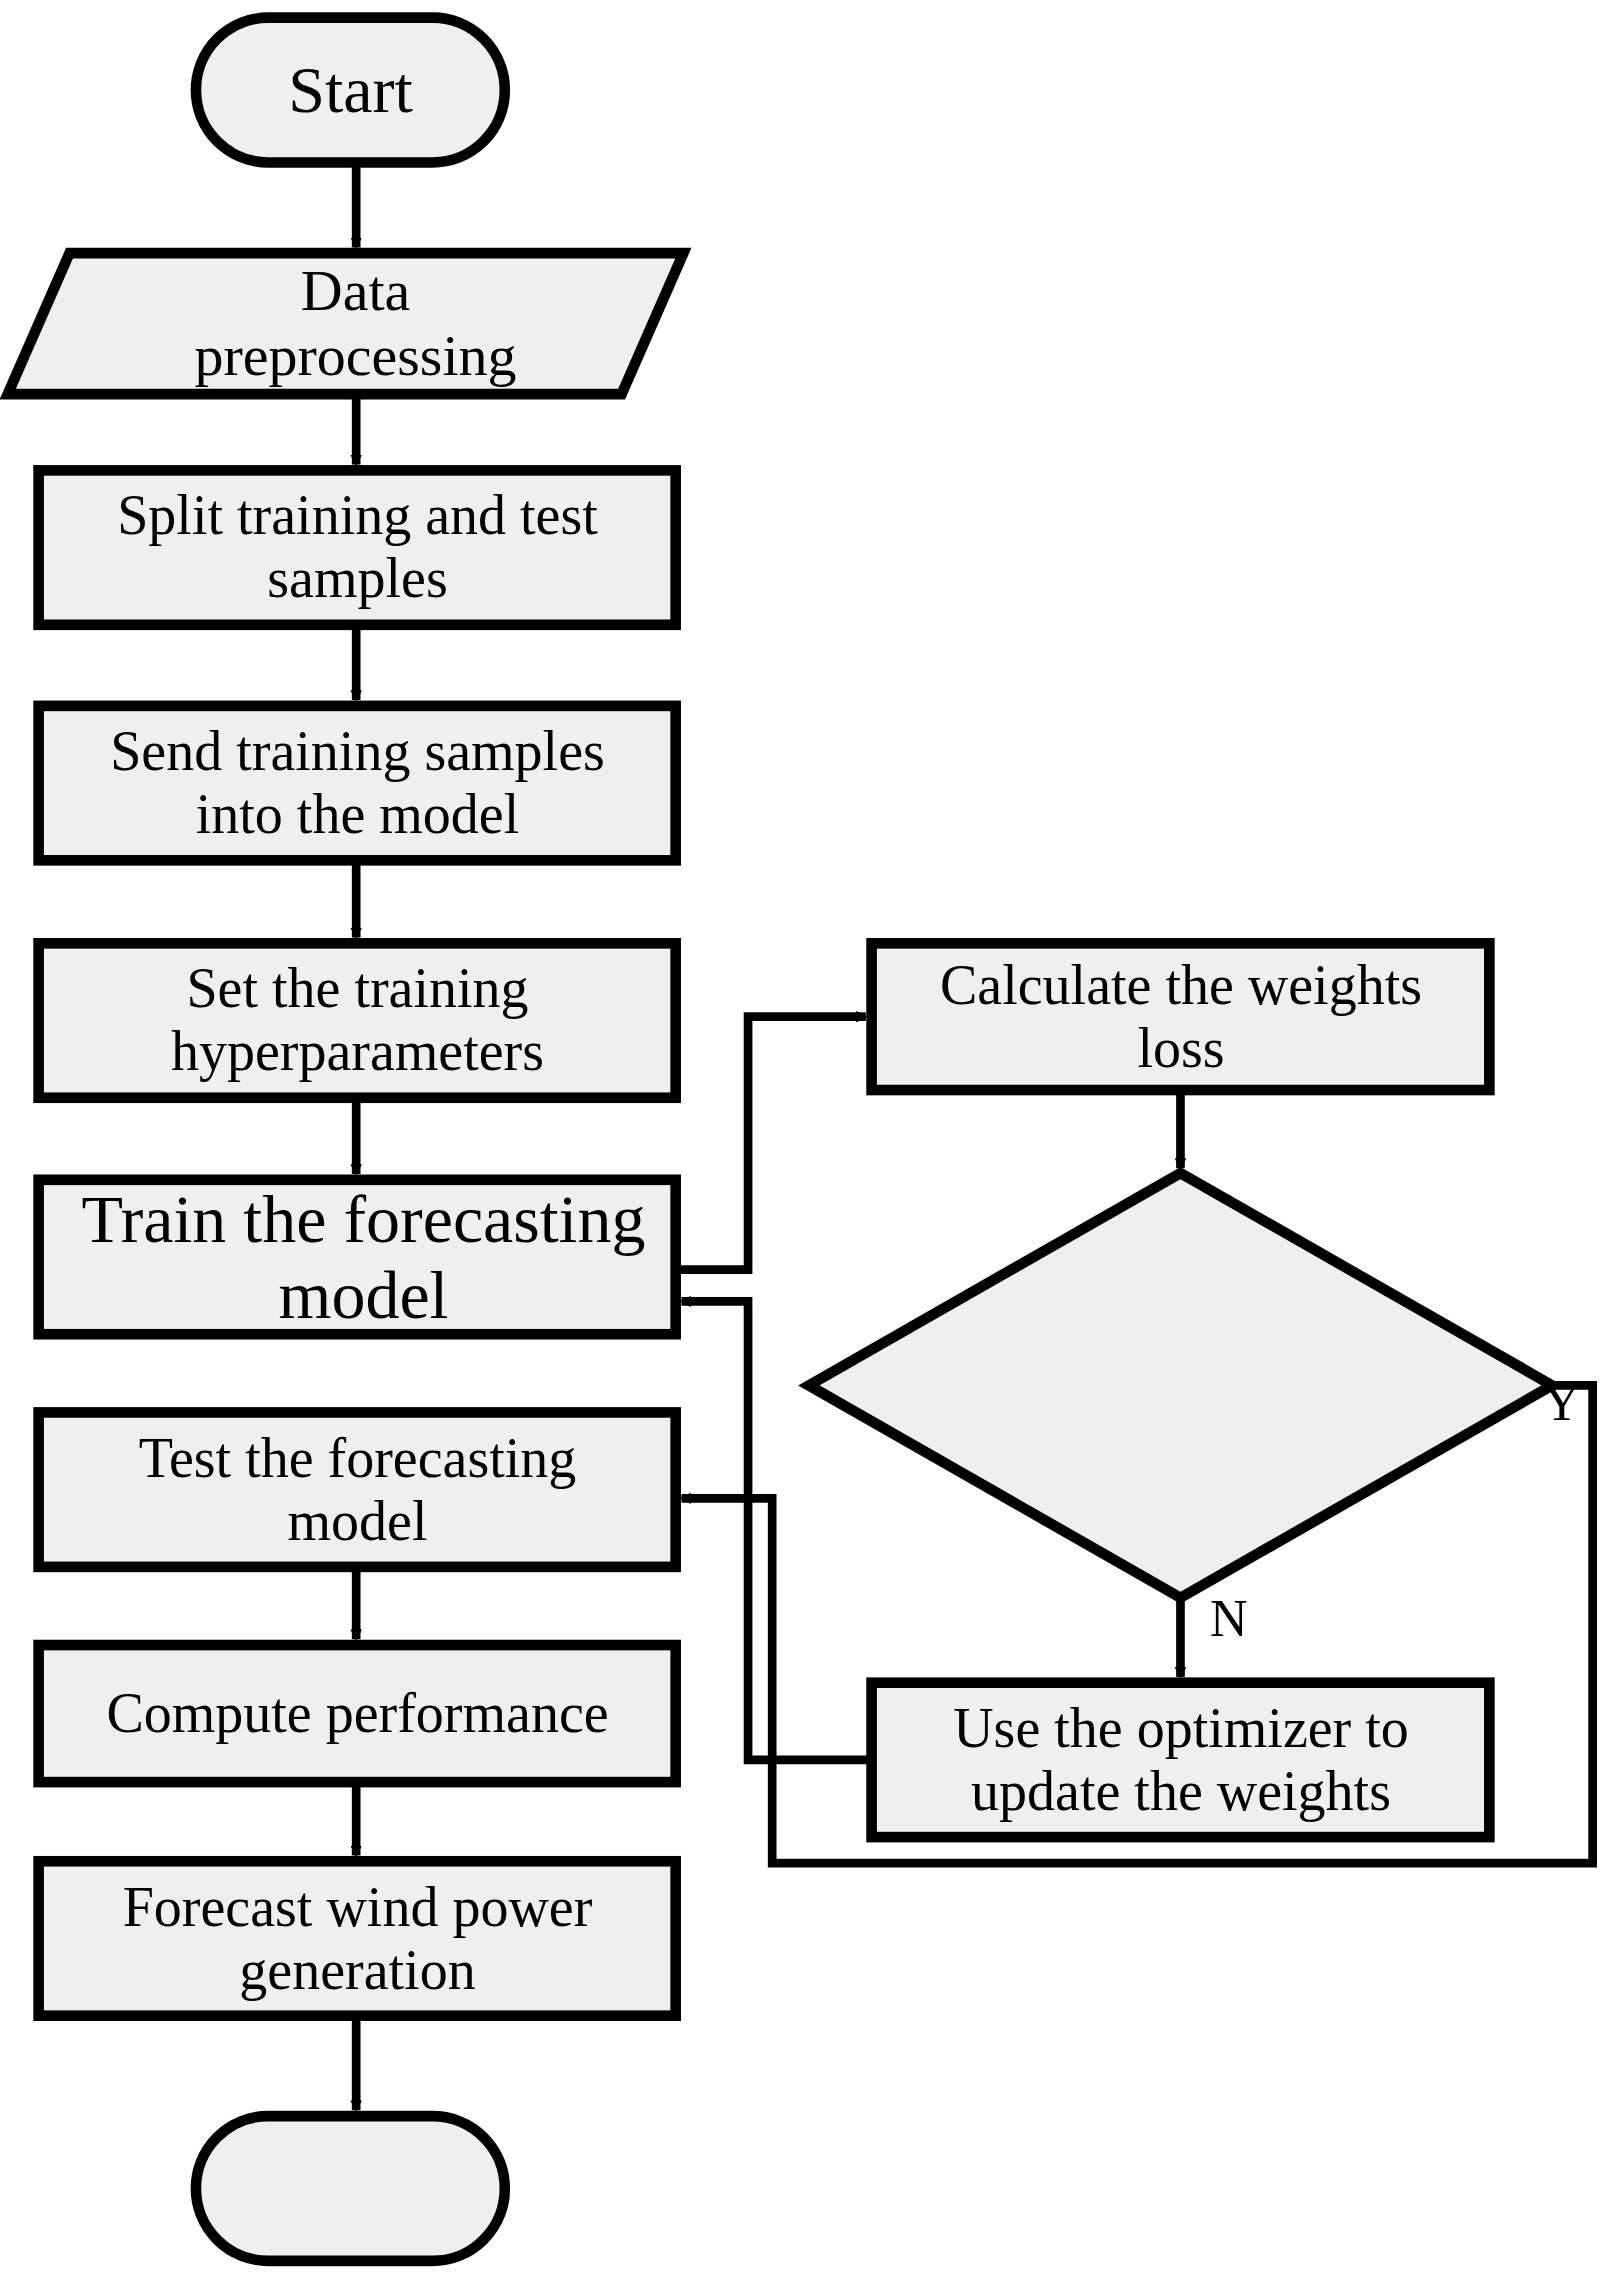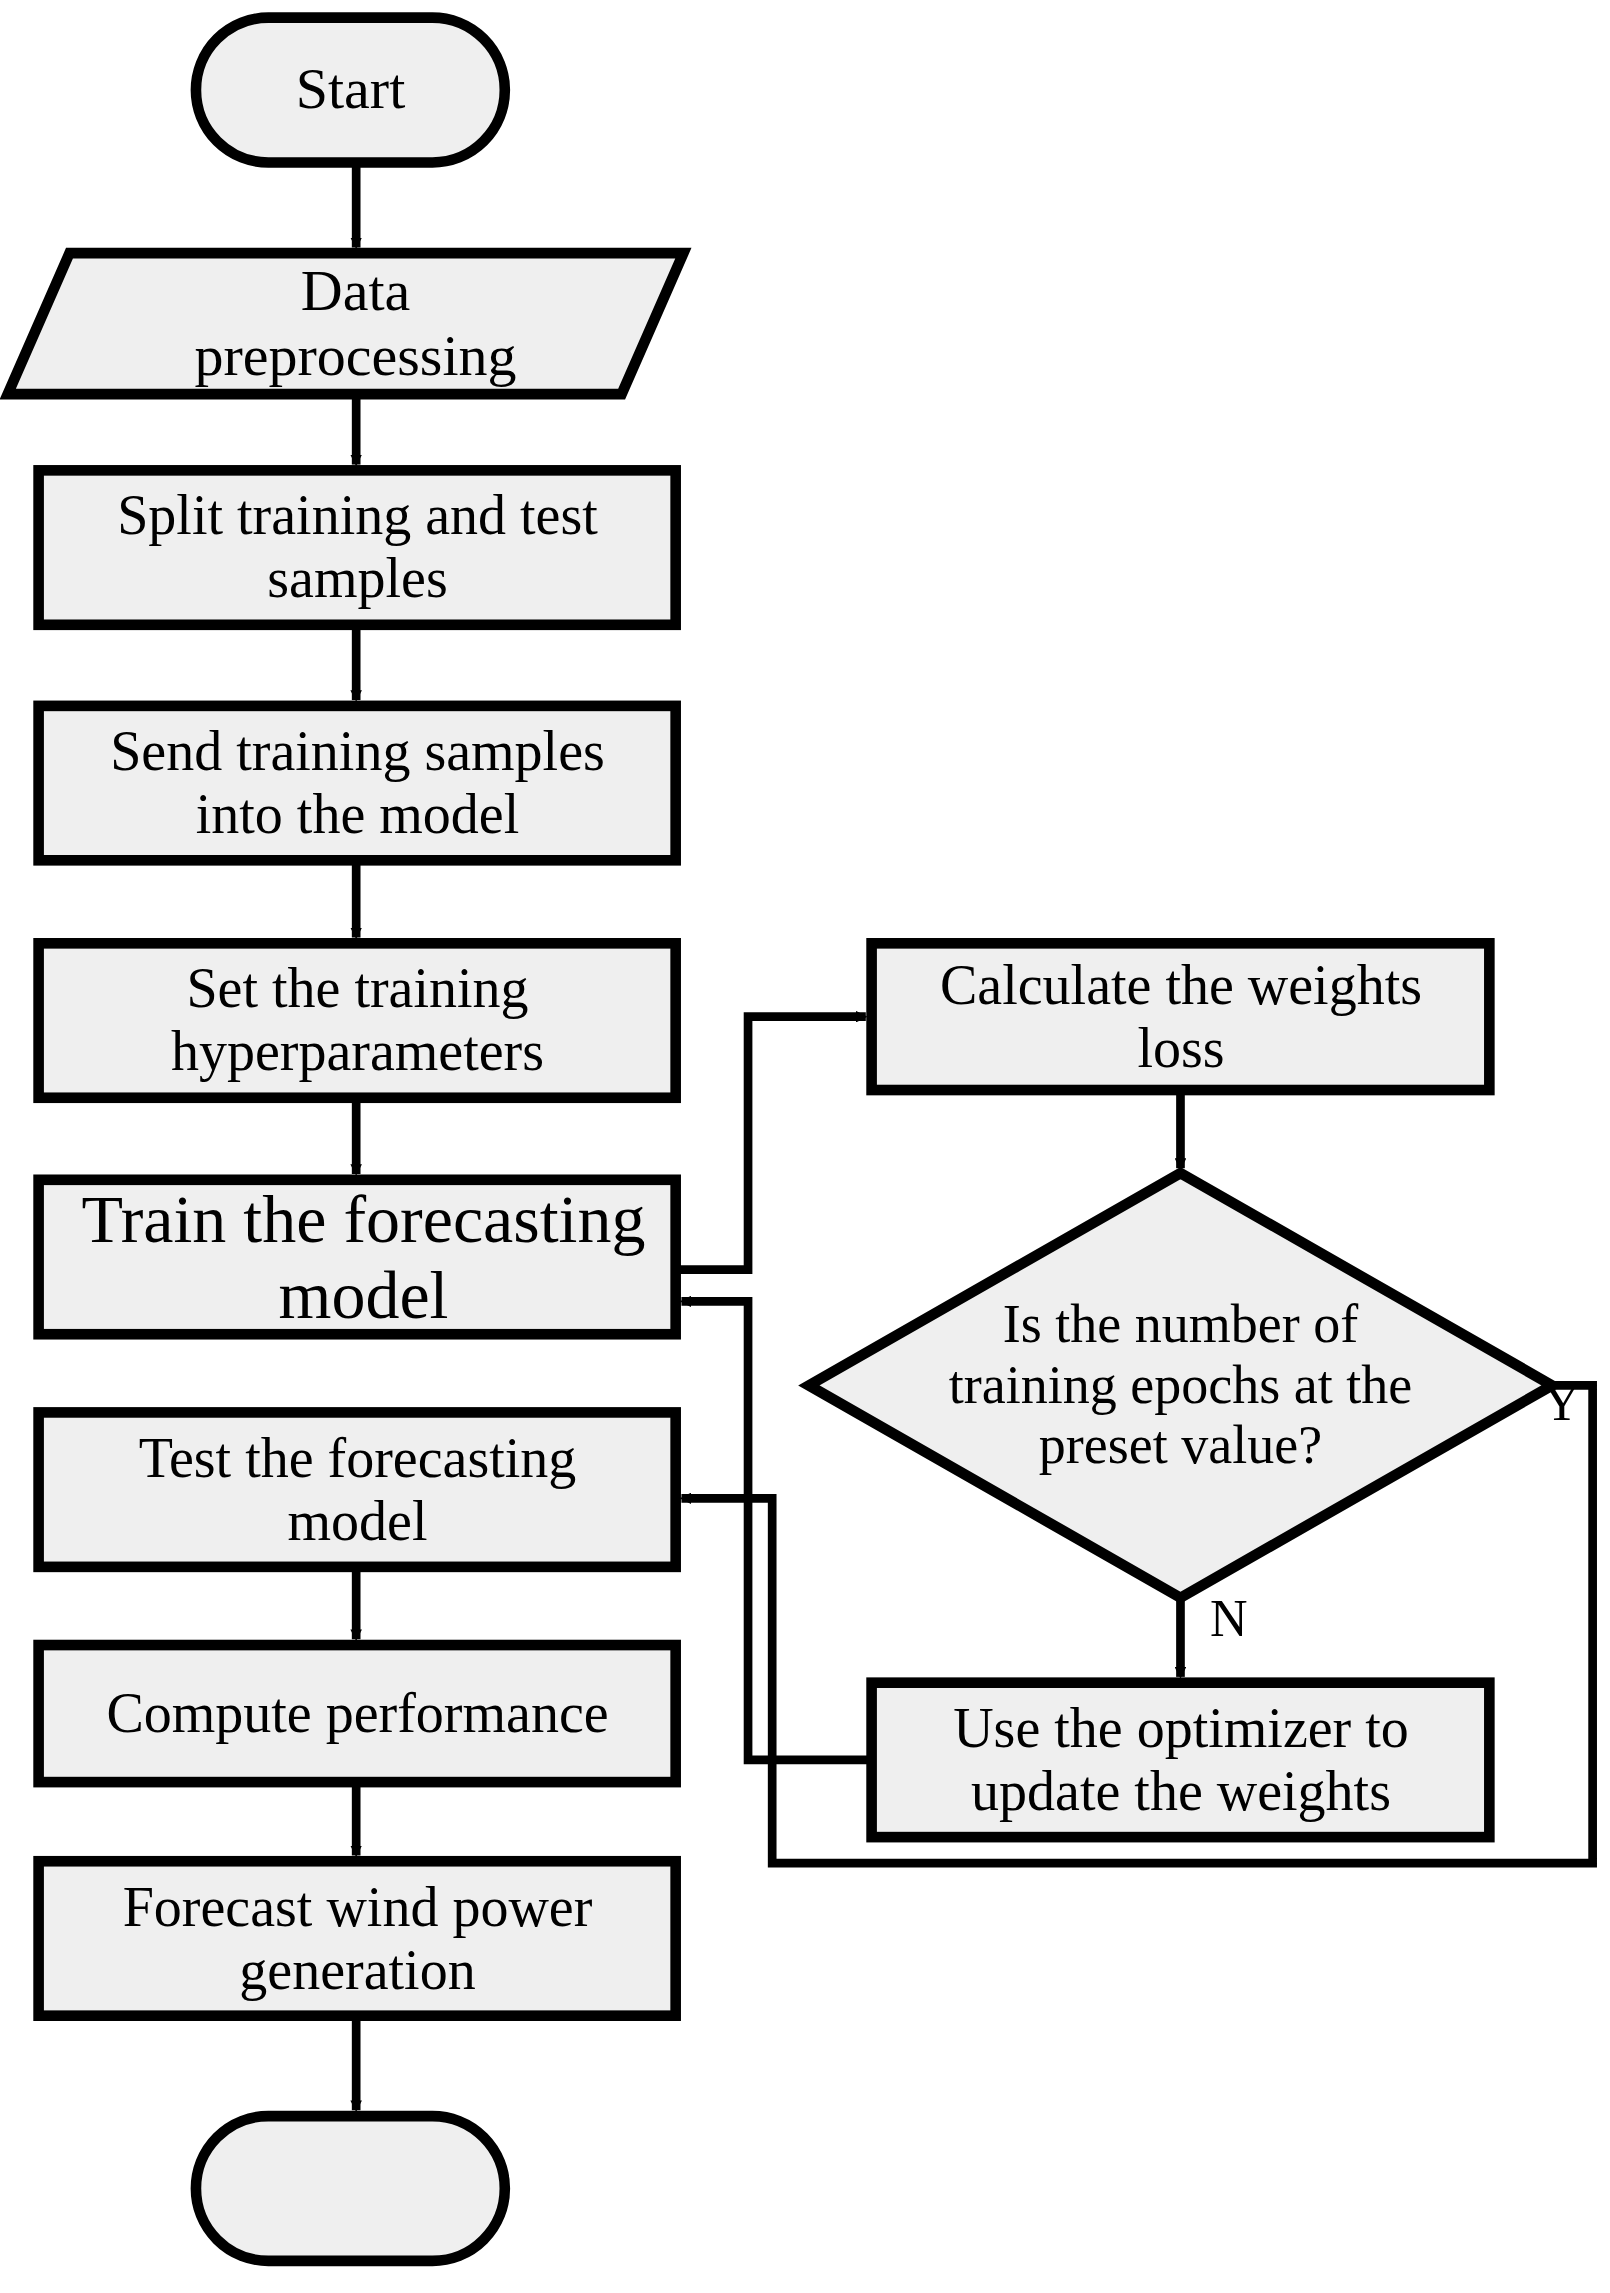--- a/index.html
+++ b/index.html
@@ -90,21 +90,21 @@
       <path d="M 1608 1435 L 1650 1435 L 1650 1930 L 800 1930 L 800 1552 L 706 1552" marker-end="url(#arrow)"></path>
 
       <path d="M 369 1623 L 369 1698" marker-end="url(#arrow)"></path>
 
       <path d="M 369 1846 L 369 1922" marker-end="url(#arrow)"></path>
 
       <path d="M 369 2088 L 369 2186" marker-end="url(#arrow)"></path>
     </g>
   </svg>
 
-  <div class="node-label" style="left:196px;top:17.4px;width:309px;height:145px;font-size:58px;">Start</div>
+  <div class="node-label" style="left:196px;top:17.4px;width:309px;height:145px;font-size:66px;">Start</div>
 
   <div class="node-label" style="left:56px;top:253px;width:599px;height:141px;font-size:58px;">Data
 preprocessing</div>
 
   <div class="node-label" style="left:39px;top:470px;width:637px;height:154px;font-size:56px;">Split training and test
 samples</div>
 
   <div class="node-label" style="left:39px;top:943px;width:637px;height:154px;font-size:56px;">Set the training
 hyperparameters</div>
 
@@ -119,23 +119,20 @@
 
   <div class="node-label" style="left:39px;top:1645px;width:637px;height:137px;font-size:56px;">Compute performance</div>
 
   <div class="node-label" style="left:39px;top:1862px;width:637px;height:154px;font-size:56px;">Forecast wind power
 generation</div>
 
 
   <div class="node-label" style="left:872px;top:943px;width:618px;height:147px;font-size:56px;">Calculate the weights
 loss</div>
 
-  <div class="node-label" style="left:862px;top:1221px;width:637px;height:328px;font-size:54px;">Is the number of
-training epochs at the
-preset value?</div>
 
   <div class="node-label" style="left:872px;top:1683px;width:618px;height:154px;font-size:56px;">Use the optimizer to
 update the weights</div>
 
   <div class="edge-label" style="left:1543px;top:1377px;">Y</div>
 
   <div class="edge-label" style="left:1210px;top:1593px;">N</div>
 
 </div>
 

